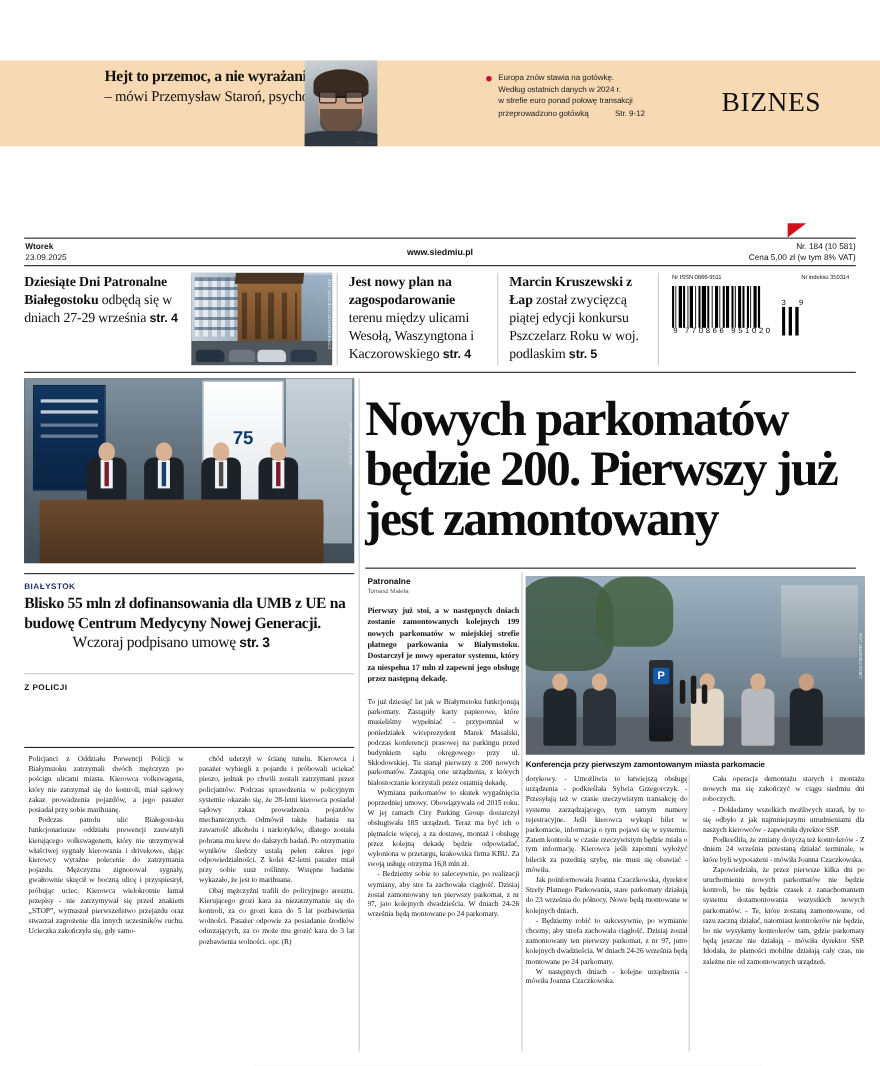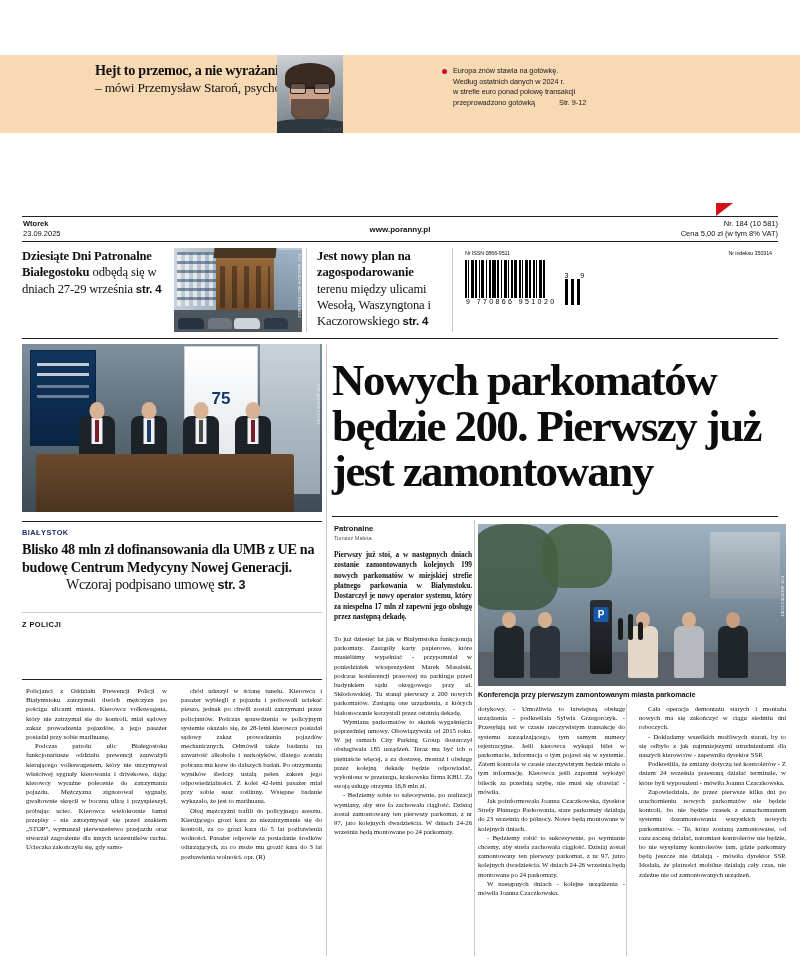--- a/index.html
+++ b/index.html
@@ -439,30 +439,33 @@
     <div class="topstrip-mid">
       <span class="ts-bullet"></span>
       <div class="ts-bizlines">
         <div>Europa znów stawia na gotówkę.</div>
         <div>Według ostatnich danych w 2024 r.</div>
         <div>w strefie euro ponad połowę transakcji</div>
         <div><span>przeprowadzono gotówką</span><span class="pg">Str. 9-12</span></div>
       </div>
     </div>
 
+    <div class="topstrip-right">
+      <span class="biznes-word">BIZNES</span>
+    </div>
   </div>
 
 
   <div class="datebar">
     <div class="db-flag"></div>
     <div class="db-left">
       <b>Wtorek</b>
       <span>23.09.2025</span>
     </div>
-    <div class="db-mid">www.poranny.pl</div>
+    <div class="db-mid">www.siedmiu.pl</div>
     <div class="db-right">
       <div>Nr. 184 (10 581)</div>
       <div>Cena 5,00 zł (w tym 8% VAT)</div>
     </div>
   </div>
 
   <div class="teasers">
 
     <div class="tz tz1">
       <div class="tz-text">
@@ -484,20 +487,25 @@
       </div>
       <div class="tz-credit">FOT. WOJCIECH WOJTKIELEWICZ</div>
     </div>
 
     <div class="tz tz2">
       <div class="tz-text">
         <b>Jest nowy plan na zagospodarowanie</b><span> terenu między ulicami Wesołą, Waszyngtona i Kaczorowskiego </span><span class="pg">str. 4</span>
       </div>
     </div>
 
+    <div class="tz tz3">
+      <div class="tz-text">
+        <b>Marcin Kruszewski z Łap</b><span> został zwycięzcą piątej edycji konkursu Pszczelarz Roku w woj. podlaskim </span><span class="pg">str. 5</span>
+      </div>
+    </div>
 
     <div class="tz tz4">
       <div class="bc-meta">
         <span>Nr ISSN 0866-9511</span>
         <span>Nr indeksu 350314</span>
       </div>
       <div class="bc-row">
         <div>
           <div class="bc">
             <i style="width:2px"></i>
@@ -607,21 +615,21 @@
         <div class="shirt"></div>
         <div class="tie" style="background:#7b1d2b"></div>
         <div class="head"></div>
     </div>
     <div class="lp-table"></div>
     <div class="lp-credit">FOT. ANDRZEJ ZGIET</div>
   </div>
 
   <div class="umb-block">
     <div class="kicker">BIAŁYSTOK</div>
-    <div class="umb-head"><span>Blisko 48 mln zł dofinansowania dla UMB z UE na budowę Centrum Medycyny Nowej Generacji.</span><span class="reg"> Wczoraj podpisano umowę </span><span class="pg">str. 3</span></div>
+    <div class="umb-head"><span>Blisko 55 mln zł dofinansowania dla UMB z UE na budowę Centrum Medycyny Nowej Generacji.</span><span class="reg"> Wczoraj podpisano umowę </span><span class="pg">str. 3</span></div>
   </div>
 
   <div class="police-block">
     <div class="kicker black">Z POLICJI</div>
   </div>
 
   <div class="police-body bodytext">
     <p class="first">Policjanci z Oddziału Prewencji Policji w Białymstoku zatrzymali dwóch mężczyzn po pościgu ulicami miasta. Kierowca volkswagena, który nie zatrzymał się do kontroli, miał sądowy zakaz prowadzenia pojazdów, a jego pasażer posiadał przy sobie marihuanę.</p>
     <p>Podczas patrolu ulic Białegostoku funkcjonariusze oddziału prewencji zauważyli kierującego volkswagenem, który nie utrzymywał właściwej sygnały kierowania i drivekowe, dając kierowcy wyraźne polecenie do zatrzymania pojazdu. Mężczyzna zignorował sygnały, gwałtownie skręcił w boczną ulicę i przyspieszył, próbując uciec. Kierowca wielokrotnie łamał przepisy - nie zatrzymywał się przed znakiem „STOP”, wymuszał pierwszeństwo przejazdu oraz stwarzał zagrożenie dla innych uczestników ruchu. Ucieczka zakończyła się, gdy samo-</p>
     <p>chód uderzył w ścianę tunelu. Kierowca i pasażer wybiegli z pojazdu i próbowali uciekać pieszo, jednak po chwili zostali zatrzymani przez policjantów. Podczas sprawdzenia w policyjnym systemie okazało się, że 28-letni kierowca posiadał sądowy zakaz prowadzenia pojazdów mechanicznych. Odmówił także badania na zawartość alkoholu i narkotyków, dlatego została pobrana mu krew do dalszych badań. Po otrzymaniu wyników śledczy ustalą pełen zakres jego odpowiedzialności. Z kolei 42-letni pasażer miał przy sobie susz roślinny. Wstępne badanie wykazało, że jest to marihuana.</p>

